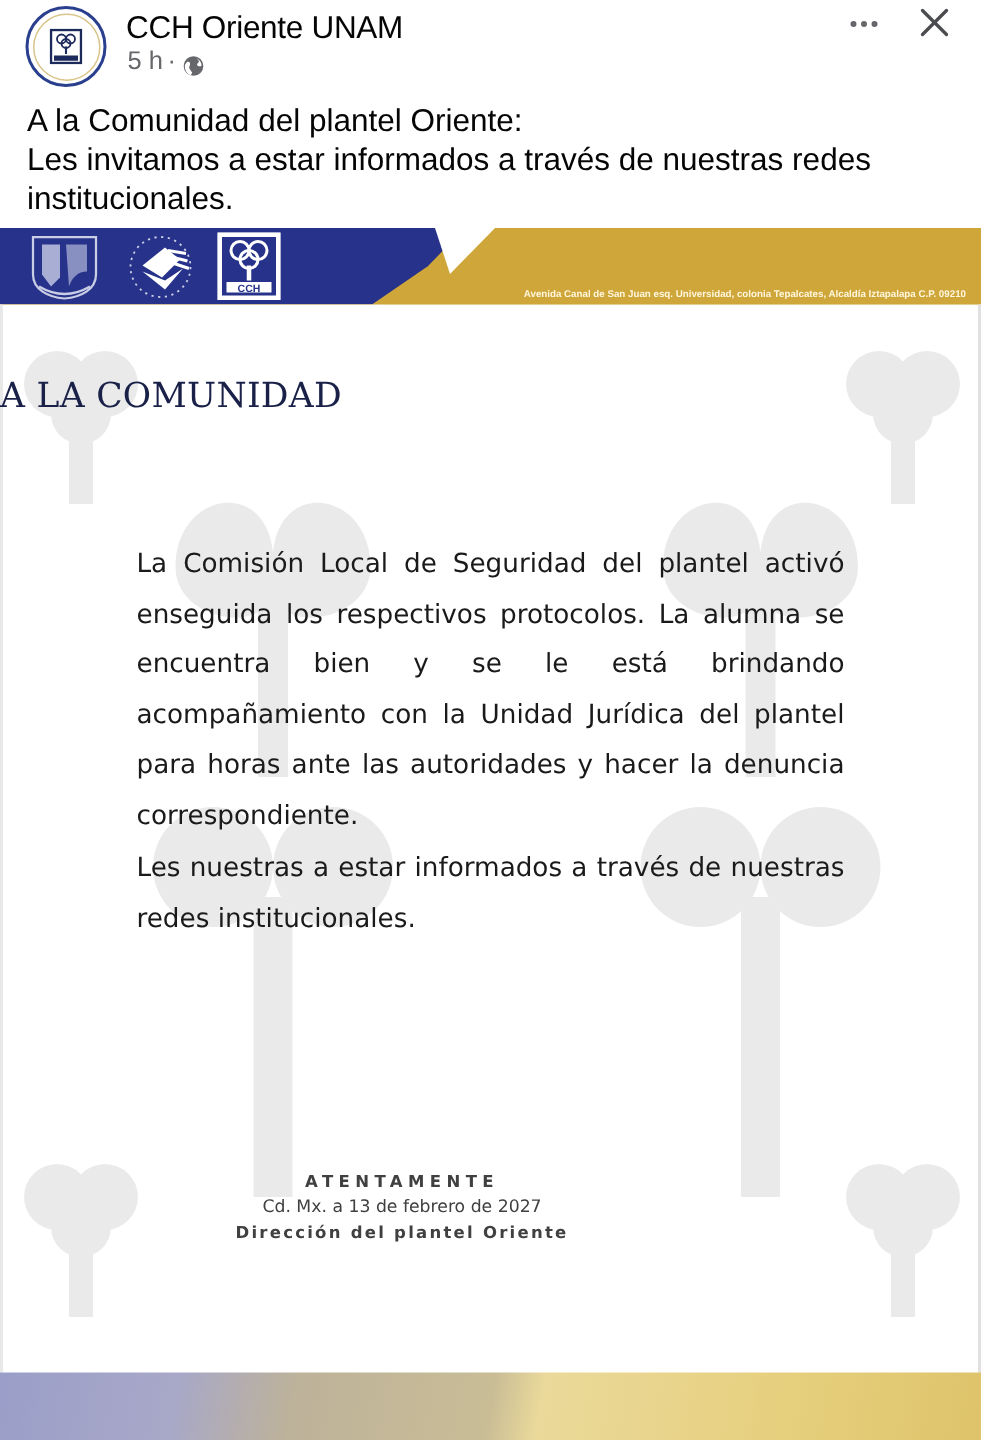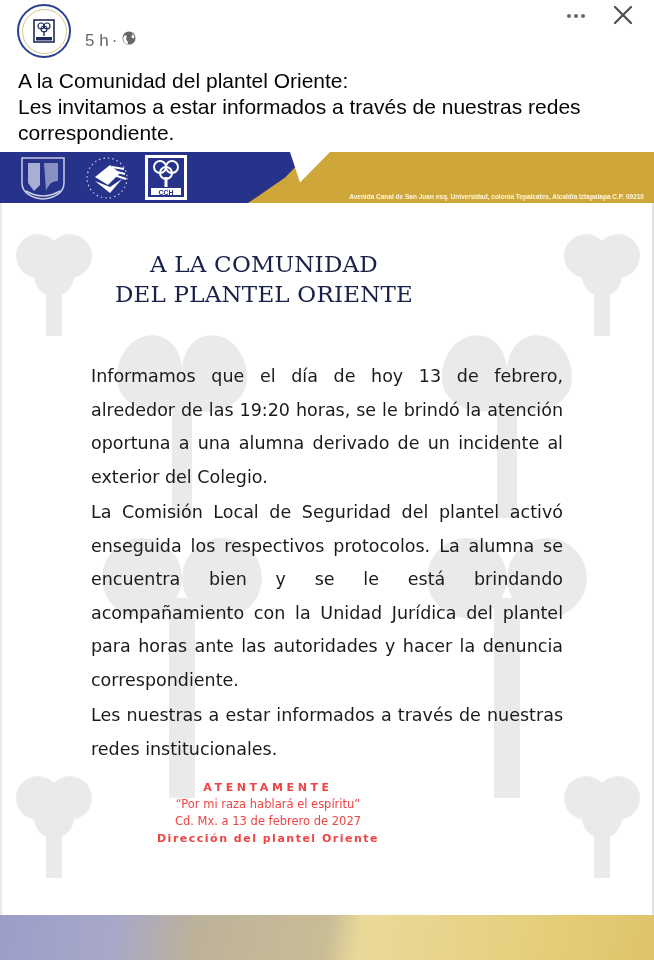--- a/index.html
+++ b/index.html
@@ -10,21 +10,21 @@
     .avatar {
       position: absolute; left: 17px; top: 4px; width: 54px; height: 54px;
       border-radius: 50%; border: 2.5px solid #2b3f8f; background: #fff;
       display: flex; align-items: center; justify-content: center;
     }
     .avatar-inner {
       width: 45px; height: 45px; border-radius: 50%; border: 1.5px solid #d9c58a;
       display: flex; align-items: center; justify-content: center;
     }
     .page-name { position: absolute; left: 84px; top: 7px; font-size: 21px; font-weight: 400; color: #050505; letter-spacing: -0.2px; }
-    .meta { position: absolute; left: 85px; top: 31px; font-size: 17px; color: #65676b; display: flex; align-items: flex-start; gap: 3px; }
+    .meta { position: absolute; left: 85px; top: 31px; font-size: 17px; color: #65676b; display: flex; align-items: flex-end; gap: 3px; }
     .globe { display: inline-block; width: 14px; height: 14px; margin-left: 2px; }
     .more-btn { position: absolute; left: 563px; top: 6px; width: 26px; height: 20px; display: flex; align-items: center; justify-content: center; gap: 3px; cursor: pointer; }
     .more-btn span { width: 4px; height: 4px; background: #65676b; border-radius: 50%; display: block; }
     .close-btn { position: absolute; left: 610px; top: 2px; width: 26px; height: 26px; cursor: pointer; }
 
     .caption { position: absolute; left: 18px; top: 68px; width: 620px; font-size: 21px; line-height: 26px; color: #050505; }
     .caption div { white-space: nowrap; }
 
     .post-image { position: absolute; left: 0; top: 152px; width: 654px; height: 808px; background: #fff; overflow: hidden; }
     .banner { position: absolute; left: 0; top: 0; width: 654px; height: 51px; background: #cfa63a; overflow: hidden; }
@@ -34,24 +34,24 @@
     .banner-address { position: absolute; right: 10px; bottom: 3px; font-size: 6.5px; color: #fff7dd; font-family: "Liberation Sans", sans-serif; font-weight: bold; white-space: nowrap; }
     .logo { position: absolute; top: 3px; height: 45px; }
     .logo-unam { left: 18px; width: 50px; }
     .logo-ccheye { left: 80px; width: 55px; }
     .logo-cch { left: 145px; width: 42px; background: #fff; }
 
     .card-border { position: absolute; left: 0; top: 51px; width: 654px; height: 712px; border-left: 2px solid #e8e8e8; border-right: 2px solid #e0e0e0; }
 
     .watermark { position: absolute; opacity: 0.08; }
 
-    .doc-title { position: absolute; left: 0; top: 97px; width: 528px; text-align: center; font-family: "DejaVu Serif", serif; font-size: 23px; line-height: 30px; color: #1a2148; letter-spacing: 0.2px; }
+    .doc-title { position: absolute; left: 0; top: 97px; width: 528px; text-align: left; font-family: "DejaVu Serif", serif; font-size: 23px; line-height: 30px; color: #1a2148; letter-spacing: 0.2px; }
     .body-text { position: absolute; left: 91px; top: 208px; width: 472px; font-family: "DejaVu Sans", sans-serif; font-size: 17.5px; line-height: 33.5px; color: #1a1a1a; text-align: justify; }
     .body-text p { margin-bottom: 0; }
-    .sign { position: absolute; left: 0; top: 627px; width: 536px; text-align: center; font-family: "DejaVu Sans", sans-serif; color: #ef4444; }
+    .sign { position: absolute; left: 0; top: 627px; width: 536px; text-align: center; font-family: "DejaVu Sans", sans-serif; color: #404040; }
     .sign .atentamente { font-size: 11px; font-weight: bold; letter-spacing: 3.6px; line-height: 17px; }
     .sign .motto { font-size: 11.5px; line-height: 17px; }
     .sign .date { font-size: 11.5px; line-height: 17px; }
     .sign .direccion { font-size: 11px; font-weight: bold; letter-spacing: 1.5px; line-height: 17px; }
 
     .footer-band { position: absolute; left: 0; top: 763px; width: 654px; height: 45px;
       background: linear-gradient(100deg, #9a9ec8 0%, #a8a8c8 18%, #bdb29a 30%, #c9bd96 50%, #ead99a 55%, #e6cf7d 80%, #dec36a 100%); }
   </style>
 </head>
 <body>
@@ -62,20 +62,21 @@
       <svg width="22" height="24" viewBox="0 0 22 24">
         <rect x="1" y="1" width="20" height="22" fill="none" stroke="#1d2a5c" stroke-width="1.6"></rect>
         <circle cx="8" cy="7" r="3" fill="none" stroke="#1d2a5c" stroke-width="1.2"></circle>
         <circle cx="14" cy="7" r="3" fill="none" stroke="#1d2a5c" stroke-width="1.2"></circle>
         <circle cx="11" cy="10" r="3" fill="none" stroke="#1d2a5c" stroke-width="1.2"></circle>
         <line x1="11" y1="12" x2="11" y2="17" stroke="#1d2a5c" stroke-width="1.4"></line>
         <rect x="3" y="18" width="16" height="3.5" fill="#1d2a5c"></rect>
       </svg>
     </div>
   </div>
+  <div class="page-name">CCH Oriente UNAM</div>
   <div class="meta">
     <span>5 h</span>
     <span>·</span>
     <svg class="globe" viewBox="0 0 16 16">
       <circle cx="8" cy="8" r="7.5" fill="#65676b"></circle>
       <path d="M3 5 C5 4, 6 6, 5 8 C4 10, 6 11, 7 13 L6 15 C3 14, 1 11, 1.5 7 Z" fill="#fff"></path>
       <path d="M10 2 C12 3, 13 5, 11 6 C10 7, 12 9, 14 8 C14.5 6, 13 3, 10 2 Z" fill="#fff"></path>
     </svg>
   </div>
   <div class="more-btn">
@@ -85,21 +86,21 @@
   </div>
   <svg class="close-btn" viewBox="0 0 26 26">
     <line x1="5" y1="5" x2="21" y2="21" stroke="#4b4c4f" stroke-width="2.2" stroke-linecap="round"></line>
     <line x1="21" y1="5" x2="5" y2="21" stroke="#4b4c4f" stroke-width="2.2" stroke-linecap="round"></line>
   </svg>
 </div>
 
 <div class="caption">
   <div>A la Comunidad del plantel Oriente:</div>
   <div>Les invitamos a estar informados a través de nuestras redes</div>
-  <div>correspondiente.</div>
+  <div>institucionales.</div>
 </div>
 
 <div class="post-image">
   <div class="banner">
     <div class="banner-gold"></div>
     <div class="banner-blue"></div>
     <div class="banner-white"></div>
 
     <svg class="logo logo-unam" viewBox="0 0 50 45">
       <path d="M4 3 H46 V28 C46 38, 36 43, 25 44 C14 43, 4 38, 4 28 Z" fill="none" stroke="#c9cde6" stroke-width="1.5"></path>
@@ -162,39 +163,33 @@
     <svg class="watermark" style="left:556px; top:560px; width:90px; height:120px;" viewBox="0 0 90 120">
       <circle cx="28" cy="35" r="22" fill="#000"></circle>
         <circle cx="60" cy="35" r="22" fill="#000"></circle>
         <circle cx="44" cy="55" r="20" fill="#000"></circle>
       <rect x="36" y="65" width="16" height="50" fill="#000"></rect>
     </svg>
   </div>
 
   <div class="doc-title">
     <div>A LA COMUNIDAD</div>
-    <div>DEL PLANTEL ORIENTE</div>
   </div>
 
   <div class="body-text">
-    <p style="margin-bottom:2px;">
-      <span>Informamos que el día de hoy 13 de febrero, alrededor de las 19:20 horas, se le brindó la atención oportuna a una alumna derivado de un</span>
-      <span>incidente al exterior del Colegio.</span>
-    </p>
     <p style="margin-bottom:2px;">
       <span>La Comisión Local de Seguridad del plantel activó enseguida los respectivos protocolos. La alumna se encuentra bien y se le está brindando acompañamiento con la Unidad Jurídica del plantel para horas ante las autoridades y hacer la</span>
       <span>denuncia correspondiente.</span>
     </p>
     <p>
       <span>Les nuestras a estar informados a través de</span>
       <span>nuestras redes institucionales.</span>
     </p>
   </div>
 
   <div class="sign">
     <div class="atentamente">ATENTAMENTE</div>
-    <div class="motto">“Por mi raza hablará el espíritu”</div>
     <div class="date">Cd. Mx. a 13 de febrero de 2027</div>
     <div class="direccion">Dirección del plantel Oriente</div>
   </div>
 
   <div class="footer-band"></div>
 </div>
 
 </body></html>

